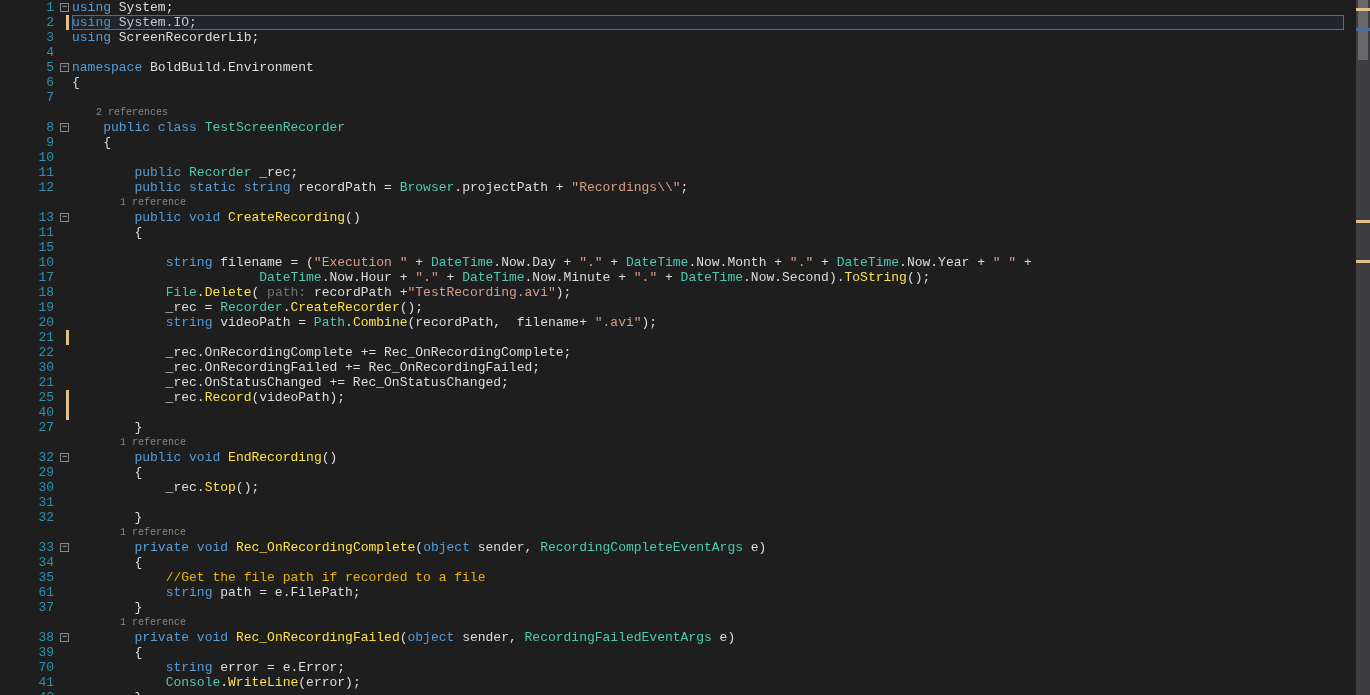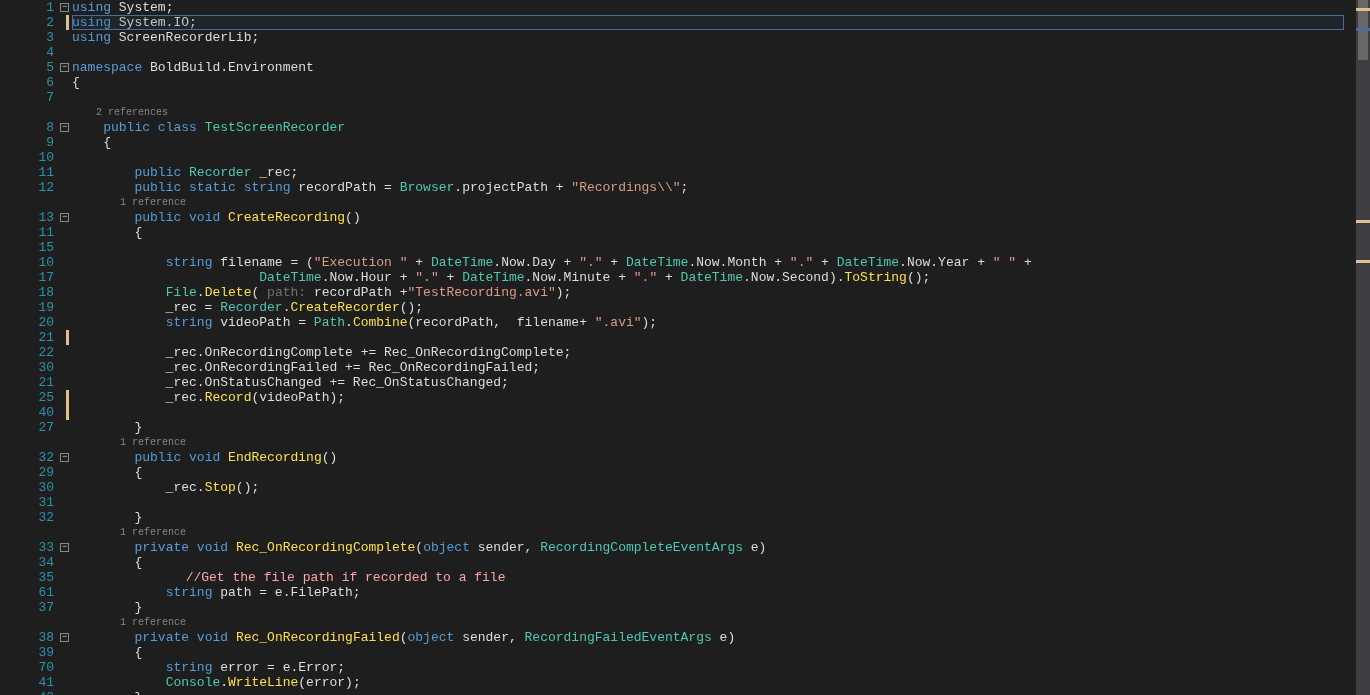--- a/index.html
+++ b/index.html
@@ -53,21 +53,21 @@
     white-space: pre;
     line-height: 15px;
     position: relative;
   }
   .line { height: 15px; position: relative;}
   .lineno { height: 15px; line-height:15px;}
   .codelens { color: #858585; font-size: 10px; height:15px; line-height:15px;}
   .kw { color: #569cd6; }
   .type { color: #4ec9b0; }
   .str { color: #d69d85; }
-  .comment { color: #fca5a5; margin-left: 20px; }
+  .comment { color: #eab308; }
   .method { color: #fde047; }
   .ident { color: #dcdcdc; }
   .punct { color: #dcdcdc; }
   .mark-yellow {
     position:absolute; left:-6px; width:3px; height:15px; background:#e2c08d;
   }
   .highlight-line {
     background: rgba(38,79,120,0.15);
     border:1px solid #4d6b99;
     position:absolute;

